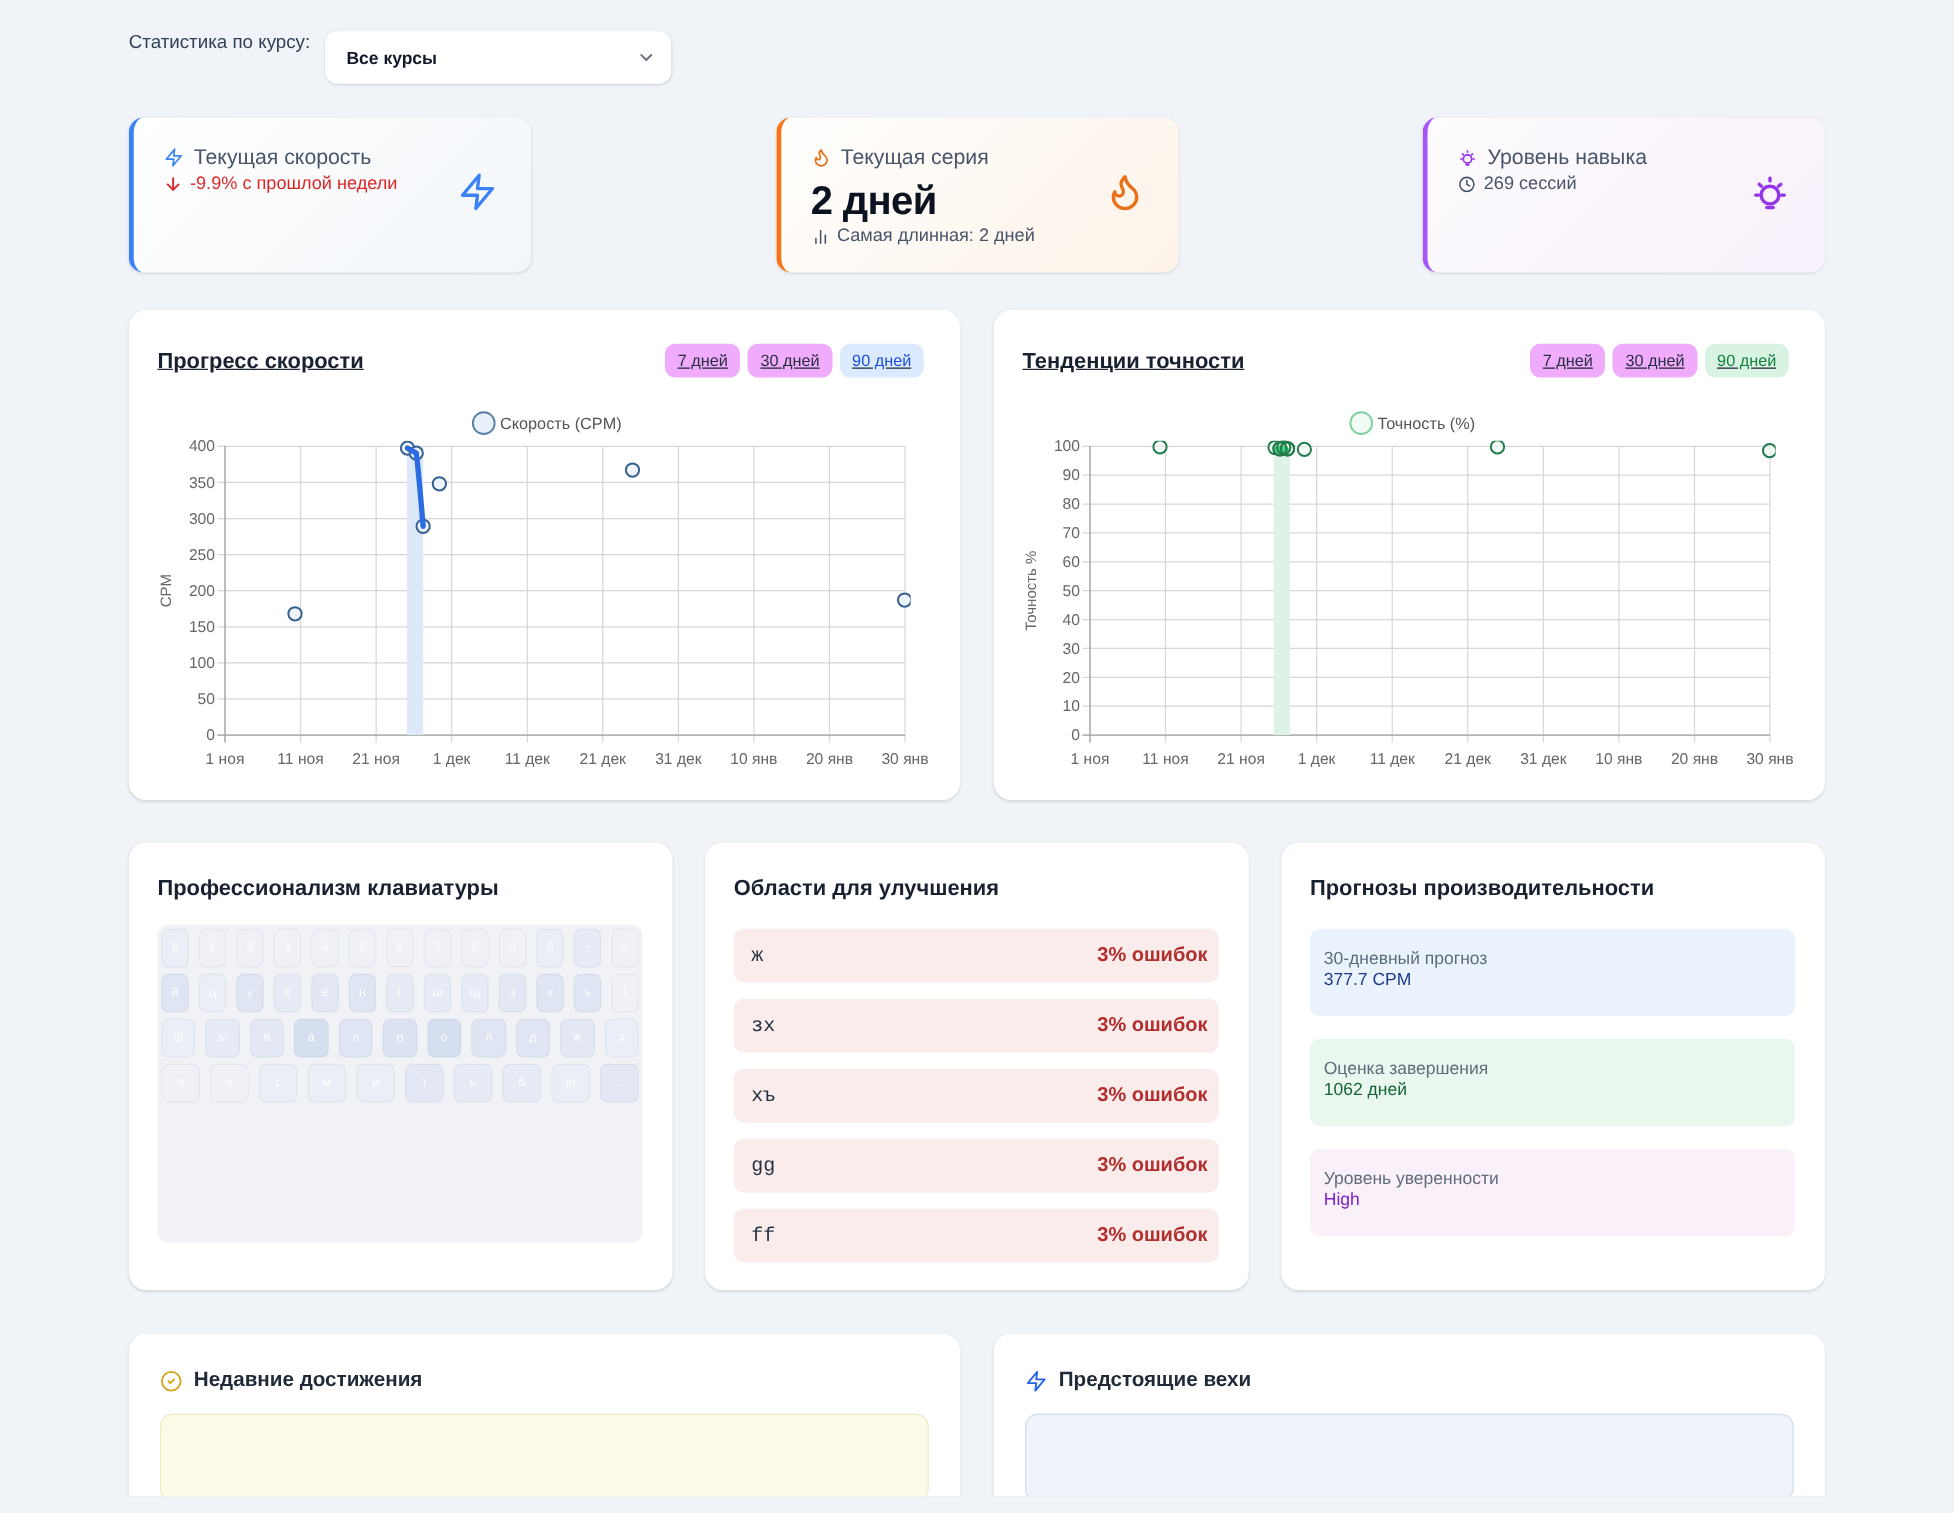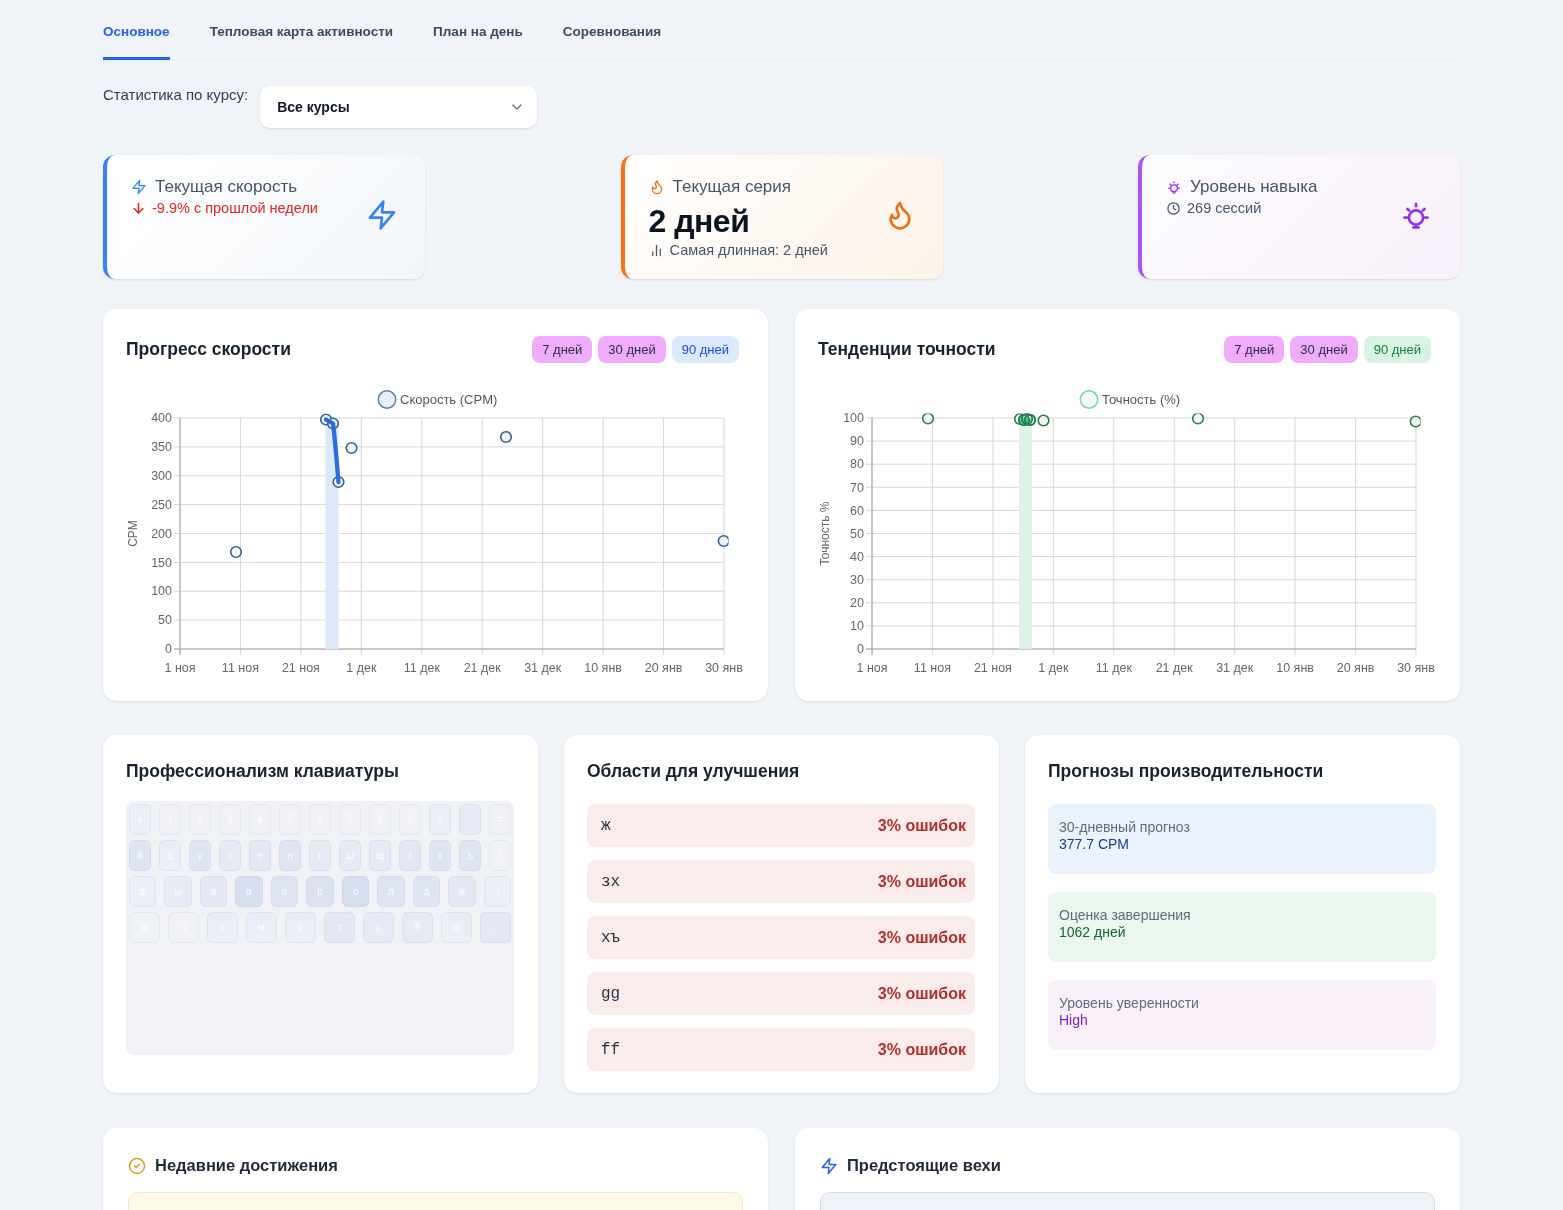--- a/index.html
+++ b/index.html
@@ -17,21 +17,21 @@
   padding:23px 24px 0 24px;box-shadow:0 1px 2px rgba(16,24,40,.05),0 1px 3px rgba(16,24,40,.06);}
 .scard .hd{display:flex;align-items:center;gap:8px;height:18px;}
 .scard .hd span{font-size:17px;color:#475569;}
 .scard .val{font-size:32px;font-weight:700;color:#0b1220;letter-spacing:-0.5px;margin-top:8px;height:34px;line-height:34px;}
 .scard .sub{display:flex;align-items:center;gap:6px;font-size:14.5px;margin-top:4px;}
 .scard .big{position:absolute;right:27px;top:50%;transform:translateY(-50%);}
 .row2{display:flex;justify-content:space-between;margin-top:30px;}
 .chartcard{position:relative;width:665px;height:392px;background:#fff;border-radius:14px;
   box-shadow:0 1px 2px rgba(16,24,40,.05),0 1px 3px rgba(16,24,40,.06);}
 .chead{position:relative;display:flex;justify-content:space-between;align-items:center;
-  padding:27px 29px 0 23px;z-index:2;}
+  padding:27px 29px 0 23px;z-index:2;text-decoration:underline;}
 .ctitle{font-size:17.5px;font-weight:700;color:#18212f;}
 .btns{display:flex;gap:6px;}
 .btn{height:27px;line-height:27px;padding:0 10px;border-radius:8px;background:#f0abfc;
   font-size:13px;color:#27303f;}
 .btn.activeb{background:#dbeafe;color:#1d4ed8;}
 .btn.activeg{background:#d9f3e3;color:#15803d;}
 .row3{display:flex;justify-content:space-between;margin-top:34px;}
 .midcard{width:435px;height:358px;background:#fff;border-radius:14px;
   box-shadow:0 1px 2px rgba(16,24,40,.05),0 1px 3px rgba(16,24,40,.06);padding:26px 24px 0 23px;}
 .mtitle{font-size:17.5px;font-weight:700;color:#18212f;height:26px;}
@@ -50,26 +50,20 @@
 .row4{display:flex;justify-content:space-between;margin-top:35px;}
 .bcard{width:665px;height:130px;background:#fff;border-radius:14px 14px 0 0;
   box-shadow:0 1px 2px rgba(16,24,40,.05),0 1px 3px rgba(16,24,40,.06);padding:28px 25px 0 25px;}
 .bhead{display:flex;align-items:center;gap:9px;}
 .bhead span{font-size:16.5px;font-weight:700;color:#1f2937;}
 .bbox{margin-top:17px;height:70px;border-radius:10px;}
 .bbox.y{background:#fdfbe7;border:1px solid #eee9c3;}
 .bbox.b{background:#eef3fa;border:1px solid #d0dcec;}
 </style></head><body>
 <div class="wrap">
-    <div class="tabs">
-      <div class="tab active">Основное</div>
-      <div class="tab">Тепловая карта активности</div>
-      <div class="tab">План на день</div>
-      <div class="tab">Соревнования</div>
-    </div>
     <div class="filter">
       <span class="lbl">Статистика по курсу:</span>
       <div class="select">
         <span class="val">Все курсы</span>
         <svg width="16" height="16" viewBox="0 0 24 24" fill="none" stroke="#6b7280" stroke-width="2.2" stroke-linecap="round" stroke-linejoin="round">
           <path d="m6 9 6 6 6-6"></path>
         </svg>
       </div>
     </div>
     <div class="stats">

